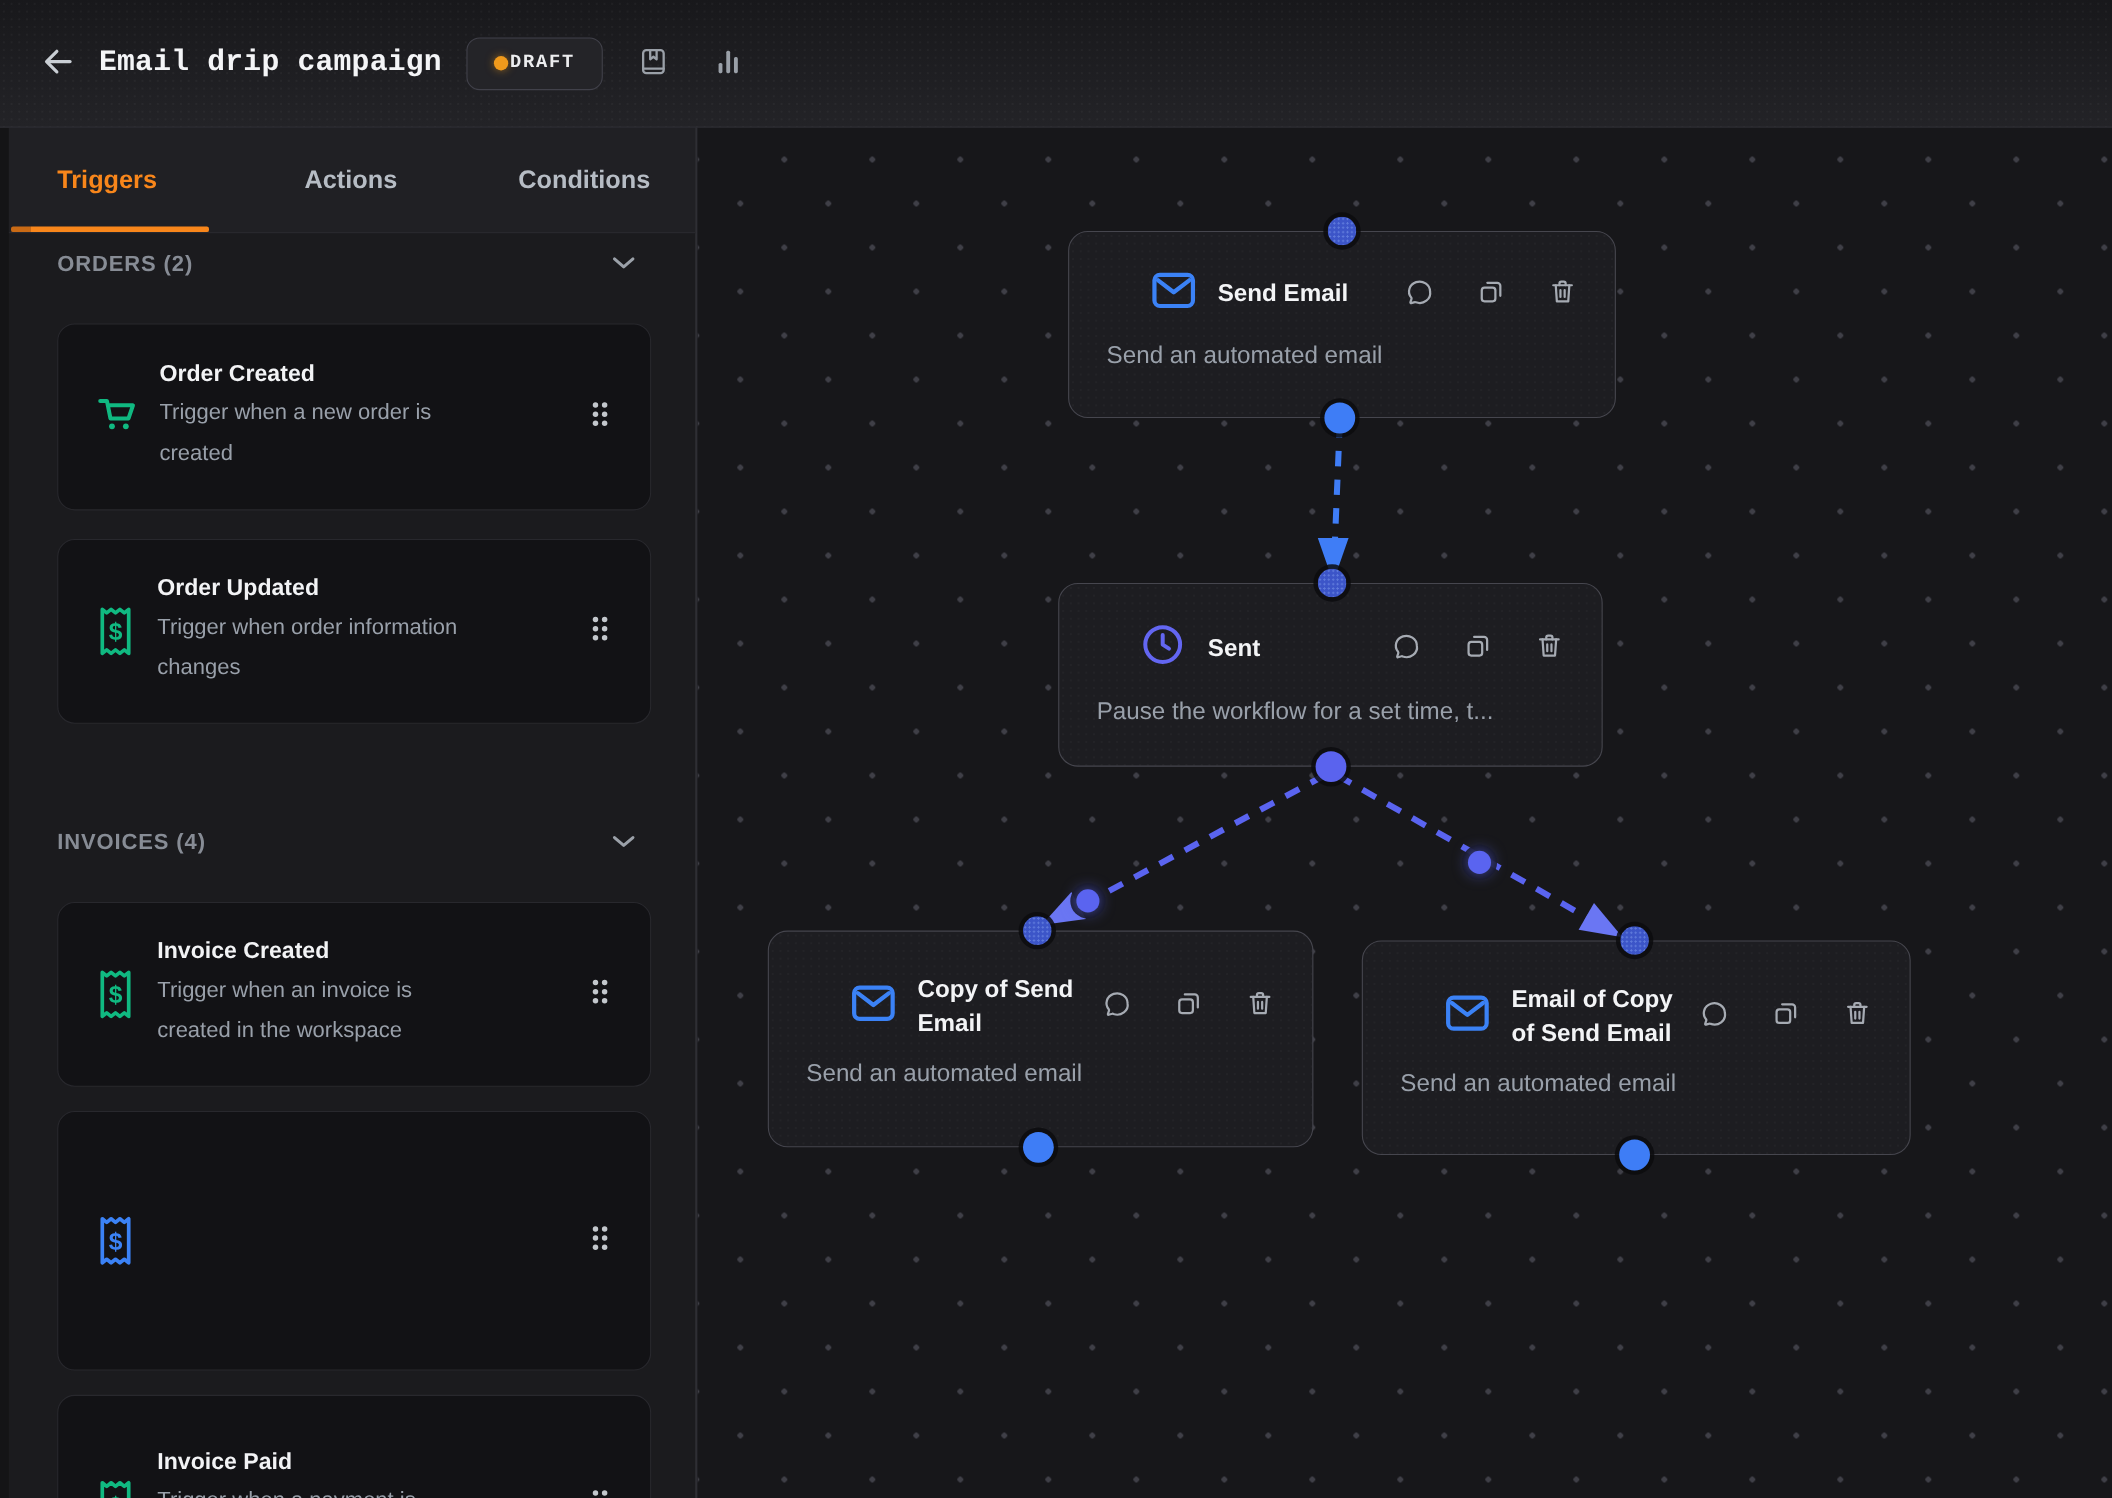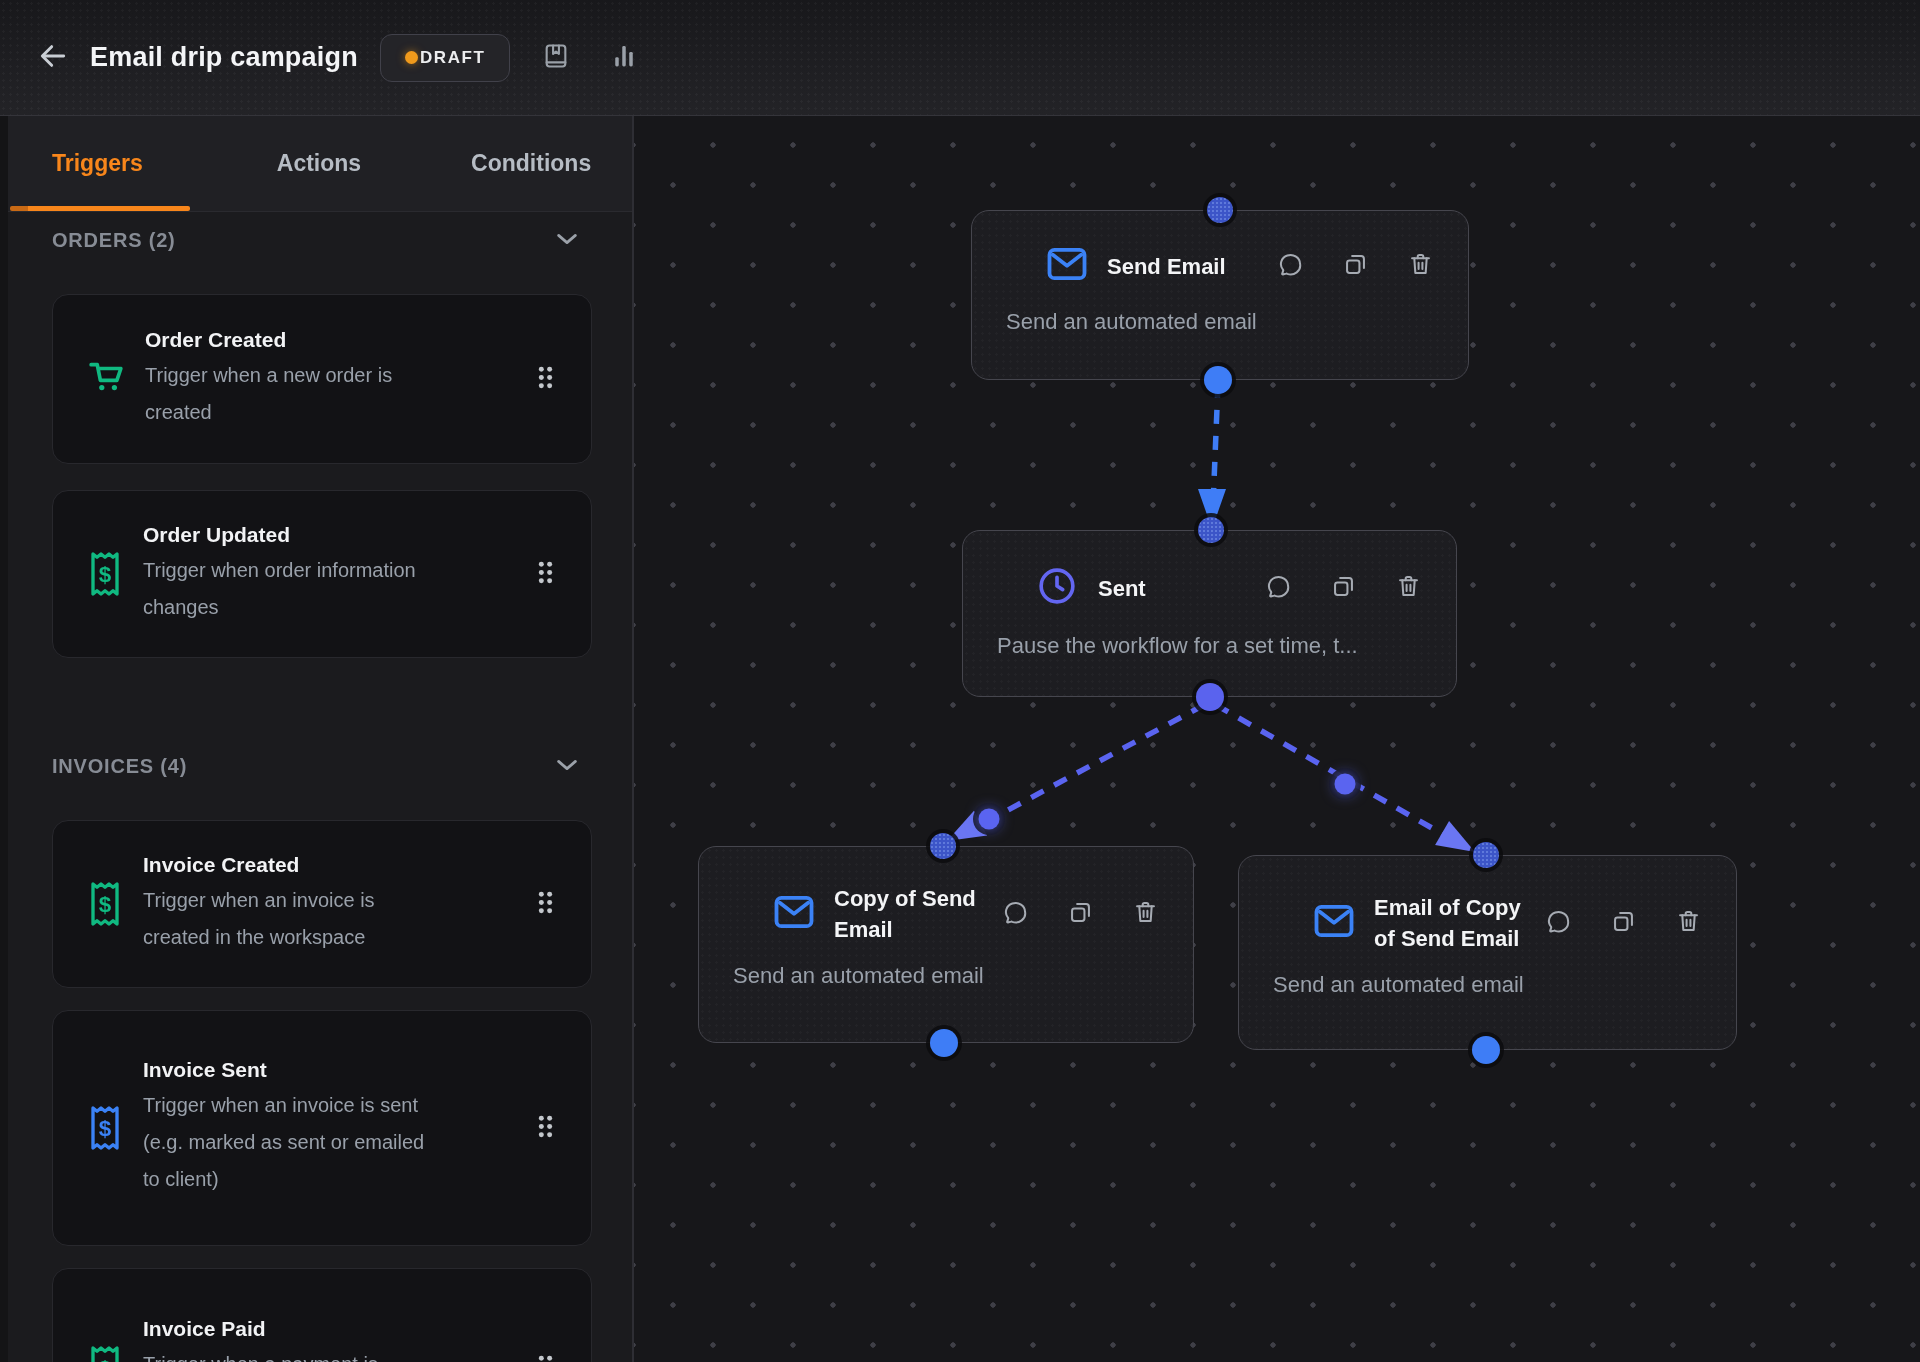--- a/index.html
+++ b/index.html
@@ -3,21 +3,21 @@
 <meta charset="utf-8">
 <style>
   * { margin:0; padding:0; box-sizing:border-box; }
   html,body { width:1920px; height:1362px; overflow:hidden; background:#161619;
     font-family:"Liberation Sans", sans-serif; }
   .app { position:relative; width:1920px; height:1362px; }
 
   
   .header { position:absolute; top:0; left:0; width:1920px; height:116px;
     background:linear-gradient(#18181b, #232327);
-    border-bottom:1px solid #34343a; display:flex; align-items:center; z-index:30; }
+    border-bottom:1px solid #34343a; display:flex; align-items:center; z-index:30;font-family:Liberation Mono, monospace; }
   .fine-dots { background-image:radial-gradient(rgba(255,255,255,.035) 1px, transparent 1.1px);
     background-size:7px 7px; }
   .header .texture { position:absolute; inset:0; pointer-events:none; }
   .back-btn { width:46px; height:46px; margin-left:30px; background:none; border:none;
     color:#c9ced4; cursor:pointer; display:flex; align-items:center; justify-content:center; z-index:2;}
   .hdr-title { margin-left:14px; font-size:27px; font-weight:700; color:#f4f5f7; letter-spacing:.2px; z-index:2;}
   .badge { margin-left:22px; height:48px; padding:0 24px; display:flex; align-items:center; gap:2px;
     background:#242428; border:1.5px solid #41414a; border-radius:12px; z-index:2;}
   .badge-dot { width:13px; height:13px; border-radius:50%; background:#f09a1c;
     box-shadow:0 0 8px rgba(240,154,28,.55); }
@@ -232,24 +232,20 @@
         </span>
       </div>
 
       <div class="card h236 mt22">
         <span class="card-icon" style="color:#3b82f6">
           <svg width="40" height="48" viewBox="0 0 24 30" fill="none" stroke="currentColor" stroke-width="2.1" stroke-linejoin="round">
               <path d="M4.5 2.5l2.5 2 2.5-2 2.5 2 2.5-2 2.5 2 2.5-2v25l-2.5-2-2.5 2-2.5-2-2.5 2-2.5-2-2.5 2z"></path>
               <text x="12" y="20" text-anchor="middle" font-size="14" font-weight="bold" fill="currentColor" stroke="none" font-family="Liberation Sans, sans-serif">$</text>
             </svg>
         </span>
-        <span class="card-text">
-          <span class="card-title" style="display:block">Invoice Sent</span>
-          <span class="card-desc" style="display:block">Trigger when an invoice is sent (e.g. marked as sent or emailed to client)</span>
-        </span>
         <span class="drag-handle">
           <svg width="19" height="27" viewBox="0 0 18 26" fill="currentColor">
               <circle cx="5" cy="5" r="2.4"></circle>
               <circle cx="13" cy="5" r="2.4"></circle>
               <circle cx="5" cy="13" r="2.4"></circle>
               <circle cx="13" cy="13" r="2.4"></circle>
               <circle cx="5" cy="21" r="2.4"></circle>
               <circle cx="13" cy="21" r="2.4"></circle>
             </svg>
         </span>

